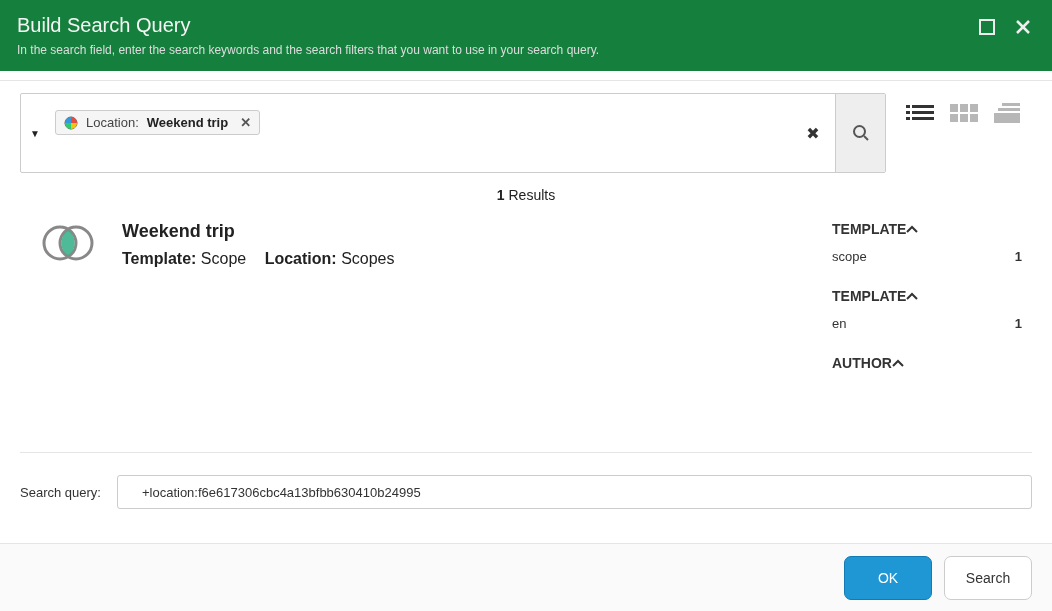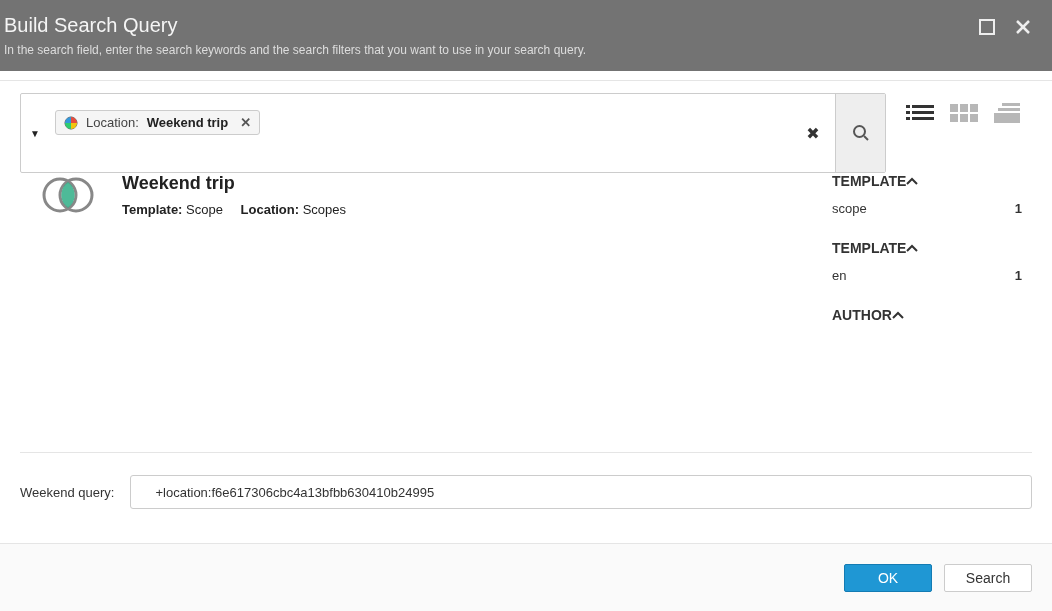--- a/index.html
+++ b/index.html
@@ -7,23 +7,23 @@
   font-family: "Segoe UI", Arial, sans-serif;
   font-size: 13px;
   color: #222;
   background: #fff;
   width: 1052px;
   height: 611px;
   overflow: hidden;
   position: relative;
 }
 .titlebar {
-  background: #737373;
+  background: #15803d;
   color: #eee;
-  padding: 14px 20px 14px 4px;
+  padding: 14px 20px 14px 17px;
   display: flex;
   align-items: flex-start;
 }
 .titlebar .titles { flex: 1; }
 .titlebar h1 { font-size: 20px; font-weight: 400; color: #f5f5f5; margin-bottom: 6px; }
 .titlebar p { font-size: 12px; color: #ddd; }
 .titlebar .window-controls { display: flex; gap: 18px; align-items: center; padding-top:4px;}
 .titlebar .window-controls svg { width: 18px; height: 18px; cursor: pointer; }
 
 .content {
@@ -132,21 +132,21 @@
 .results-count b { font-weight: 700; }
 
 .result-body {
   display: flex;
   gap: 40px;
   padding: 0 10px 0 20px;
 }
 .result-item { display: flex; gap: 26px; flex: 1; }
 .result-icon { width: 56px; height: 56px; margin-top:2px; }
 .result-meta h2 { font-size: 18px; font-weight: 700; margin-bottom: 8px; }
-.result-meta .line { font-size: 13px; color: #222; margin-bottom: 4px; }
+.result-meta .line { font-size: 16px; color: #222; margin-bottom: 4px; }
 .result-meta .line b { font-weight: 700; }
 .result-meta .line span.gap { display:inline-block; width:14px; }
 
 .facets { width: 190px; }
 .facet-group { margin-bottom: 22px; }
 .facet-header {
   display: flex;
   align-items: center;
   font-weight: 700;
   font-size: 14px;
@@ -188,22 +188,22 @@
   border-top: 1px solid #e5e5e5;
   background: #fafafa;
   display: flex;
   justify-content: flex-end;
   align-items: center;
   gap: 12px;
   padding: 0 20px;
 }
 .btn {
   min-width: 88px;
-  height: 28px;
-  border-radius: 2px;
+  height: 44px;
+  border-radius: 7px;
   font-size: 14px;
   cursor: pointer;
   border: 1px solid #ccc;
   background: #fff;
   color: #333;
 }
 .btn.primary {
   background: #1f97d4;
   border-color: #137bb3;
   color: #fff;
@@ -289,20 +289,23 @@
           <span class="vicon">
             <svg width="28" height="20" viewBox="0 0 28 20">
                 <rect x="8" y="0" width="18" height="3" fill="#333"></rect>
                 <rect x="4" y="5" width="22" height="3" fill="#333"></rect>
                 <rect x="0" y="10" width="26" height="10" fill="#333"></rect>
               </svg>
           </span>
         </div>
       </div>
 
+      <div class="results-count">
+        <b>1</b> <span>Results</span>
+      </div>
 
       <div class="result-body">
         <div class="result-item">
           <div class="result-icon">
             <svg viewBox="0 0 56 40">
               <circle cx="20" cy="20" r="16" fill="none" stroke="#888" stroke-width="3"></circle>
               <circle cx="36" cy="20" r="16" fill="none" stroke="#888" stroke-width="3"></circle>
               <path d="M28 7 a16 16 0 0 1 0 26 a16 16 0 0 1 0 -26" fill="#2fae86" opacity="0.85"></path>
             </svg>
           </div>
@@ -357,21 +360,21 @@
             </div>
           </div>
         </div>
       </div>
 
       <div style="height:60px"></div>
     </div>
   </div>
 
   <div class="query-row">
-    <label>Weekend query:</label>
+    <label>Search query:</label>
     <input type="text" value="+location:f6e617306cbc4a13bfbb630410b24995" style="">
   </div>
 </div>
 
 <div class="footer">
   <button class="btn primary">OK</button>
   <button class="btn">Search</button>
 </div>
 
 </body></html>

